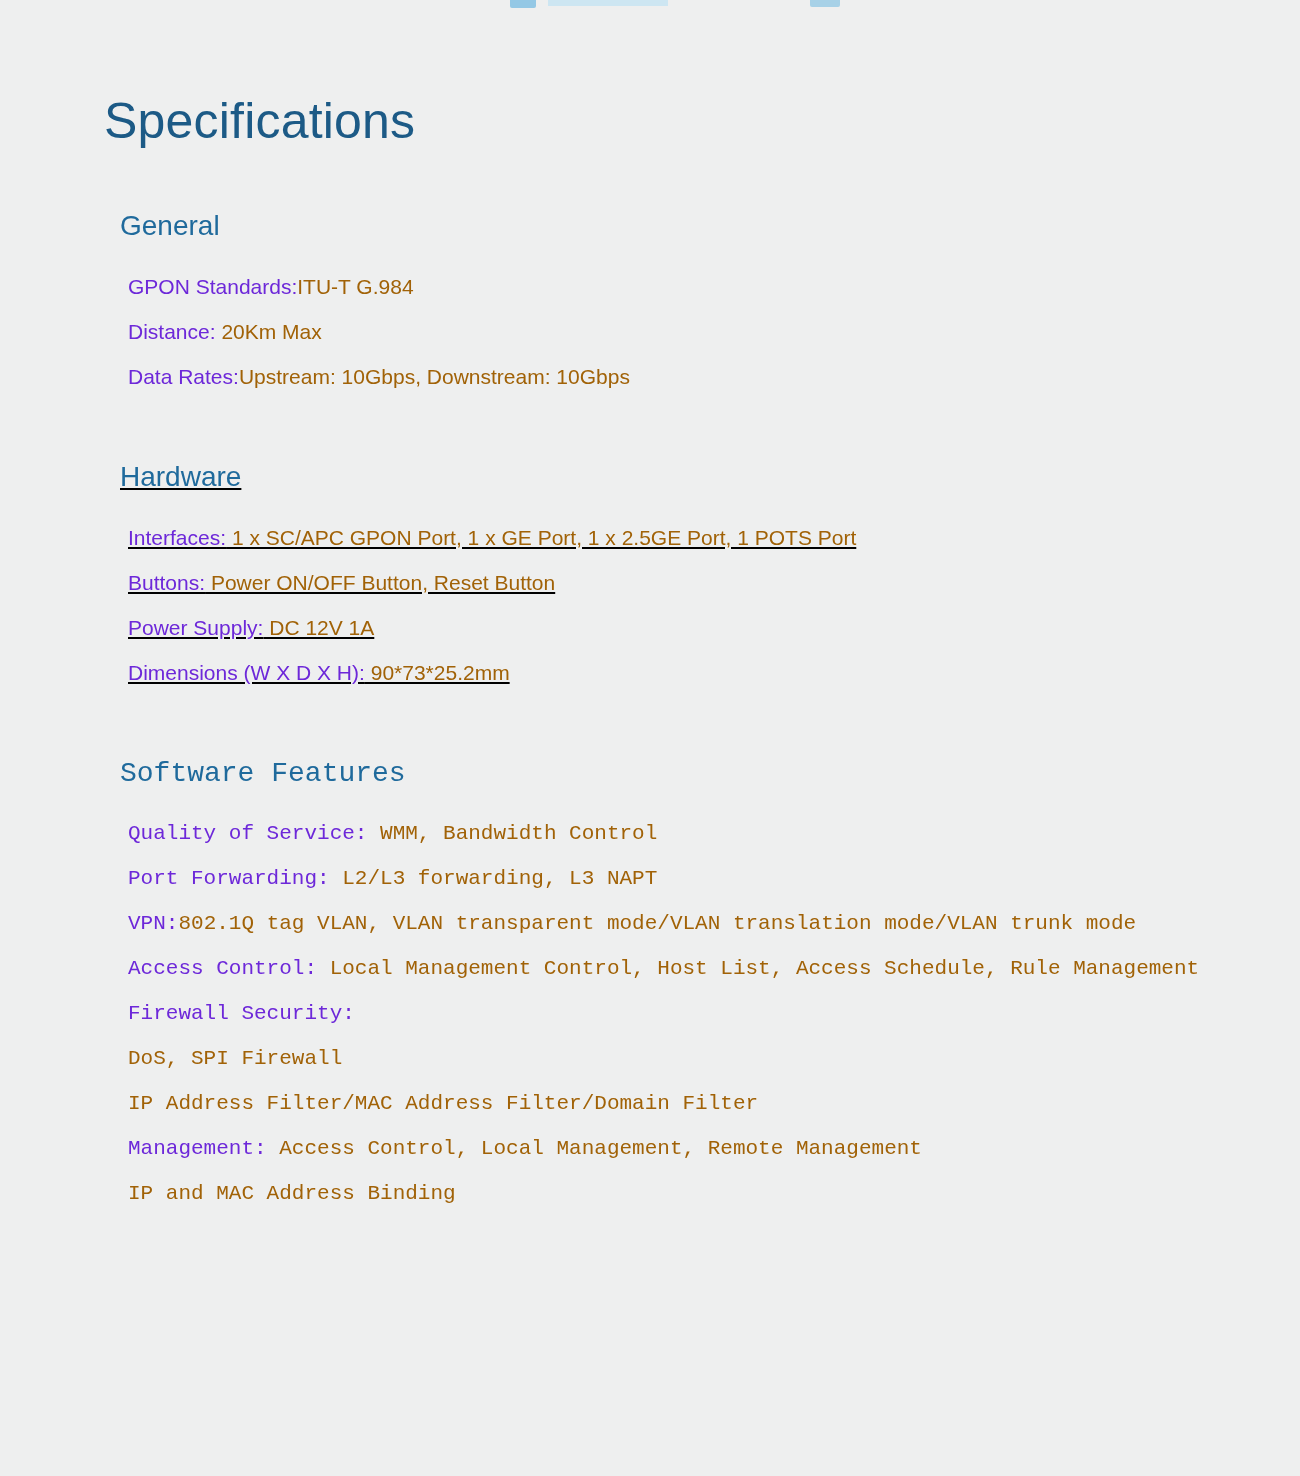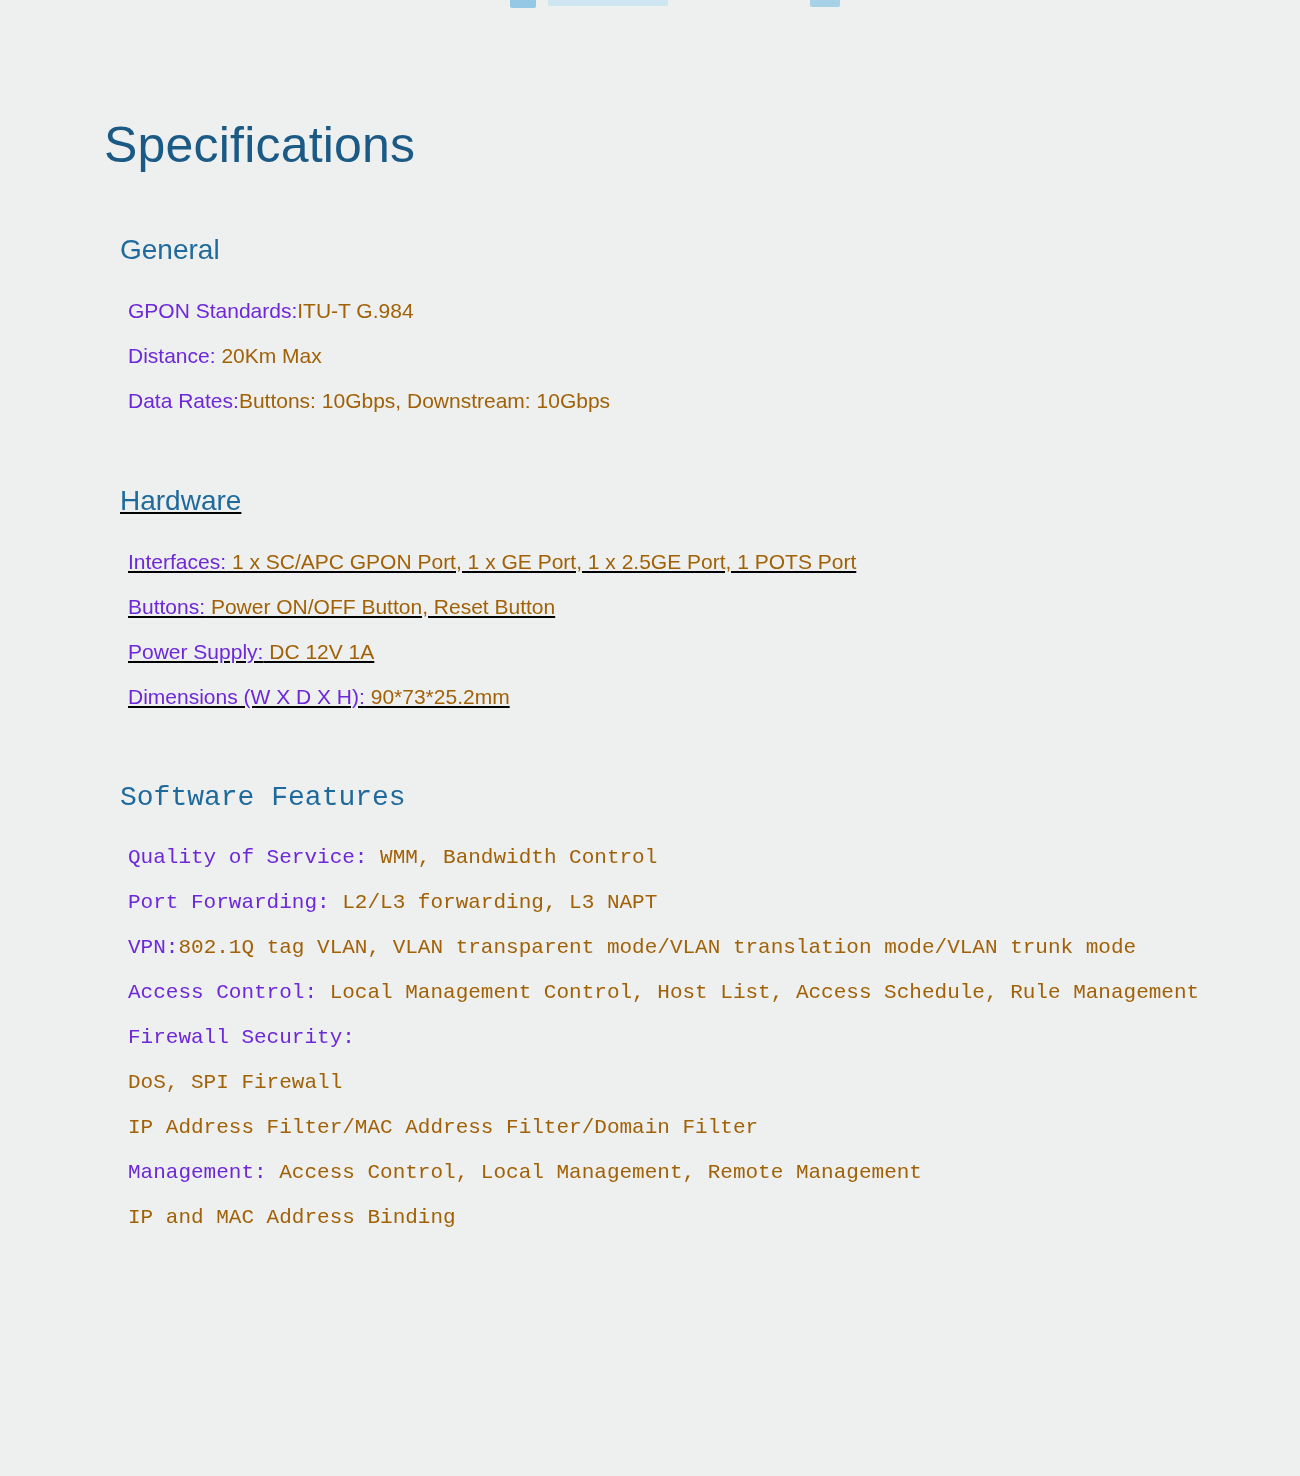--- a/index.html
+++ b/index.html
@@ -53,21 +53,21 @@
     top: -7px;
     width: 30px;
     height: 14px;
     background: #5fb3e0;
     opacity: 0.5;
     border-radius: 2px;
   }
 
   .content {
     padding-left: 104px;
-    padding-top: 118px;
+    padding-top: 94px;
   }
 
   h1.spec-title {
     margin: 0;
     font-size: 50px;
     font-weight: 400;
     color: #1c5a86;
     letter-spacing: 0.2px;
     line-height: 1.1;
   }
@@ -125,21 +125,21 @@
     <div class="section section-general">
       <h2 class="section-title">General</h2>
       <div class="rows">
         <div class="row">
           <span class="k">GPON Standards:</span><span class="v">ITU-T G.984</span>
         </div>
         <div class="row">
           <span class="k">Distance:</span><span class="v"> 20Km Max</span>
         </div>
         <div class="row">
-          <span class="k">Data Rates:</span><span class="v">Buttons: 10Gbps, Downstream: 10Gbps</span>
+          <span class="k">Data Rates:</span><span class="v">Upstream: 10Gbps, Downstream: 10Gbps</span>
         </div>
       </div>
     </div>
 
     <div class="section section-hardware">
       <h2 class="section-title">Hardware</h2>
       <div class="rows">
         <div class="row">
           <span class="k">Interfaces:</span><span class="v"> 1 x SC/APC GPON Port, 1 x GE Port,  1 x 2.5GE Port, 1 POTS Port</span>
         </div>

